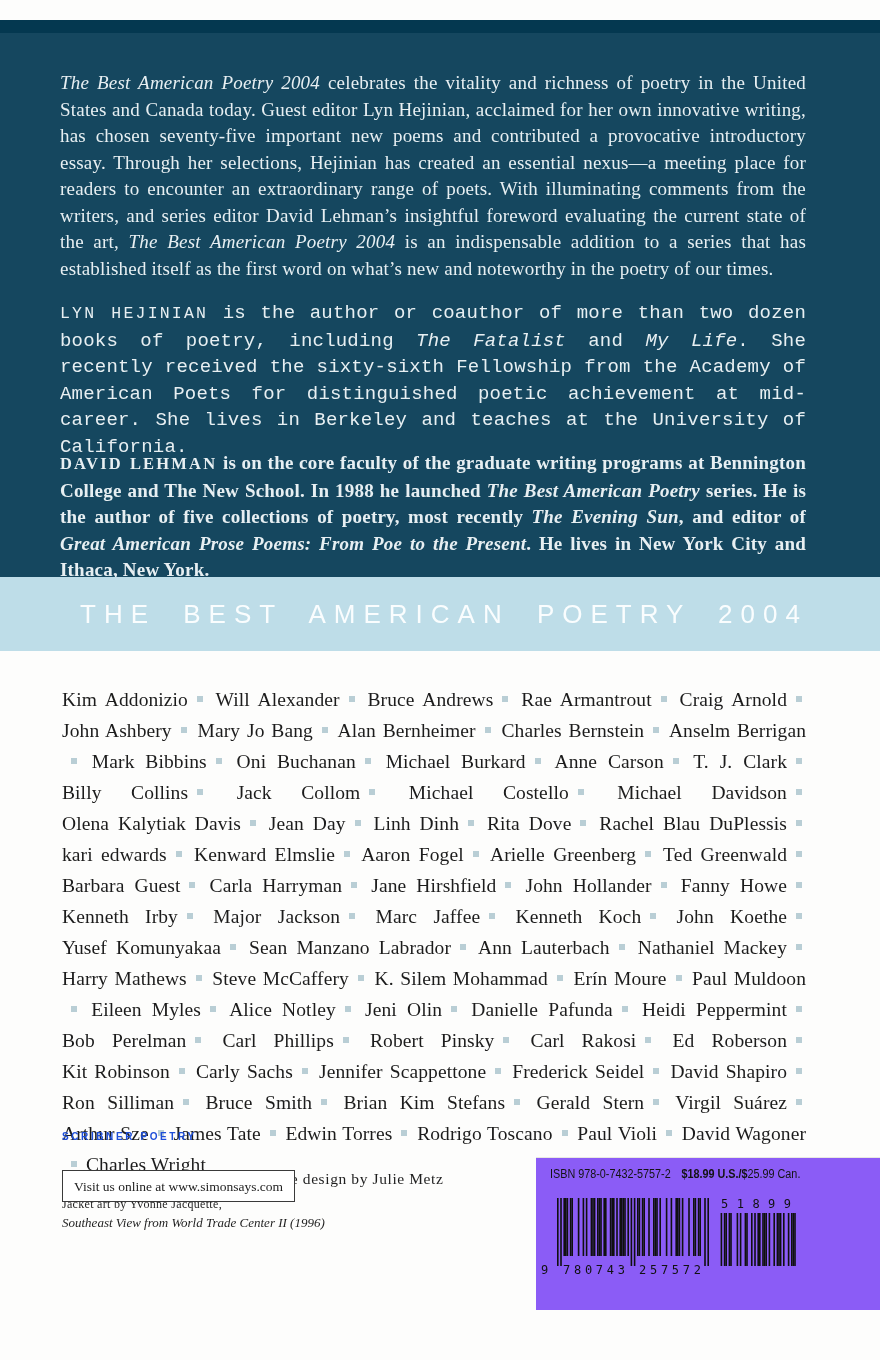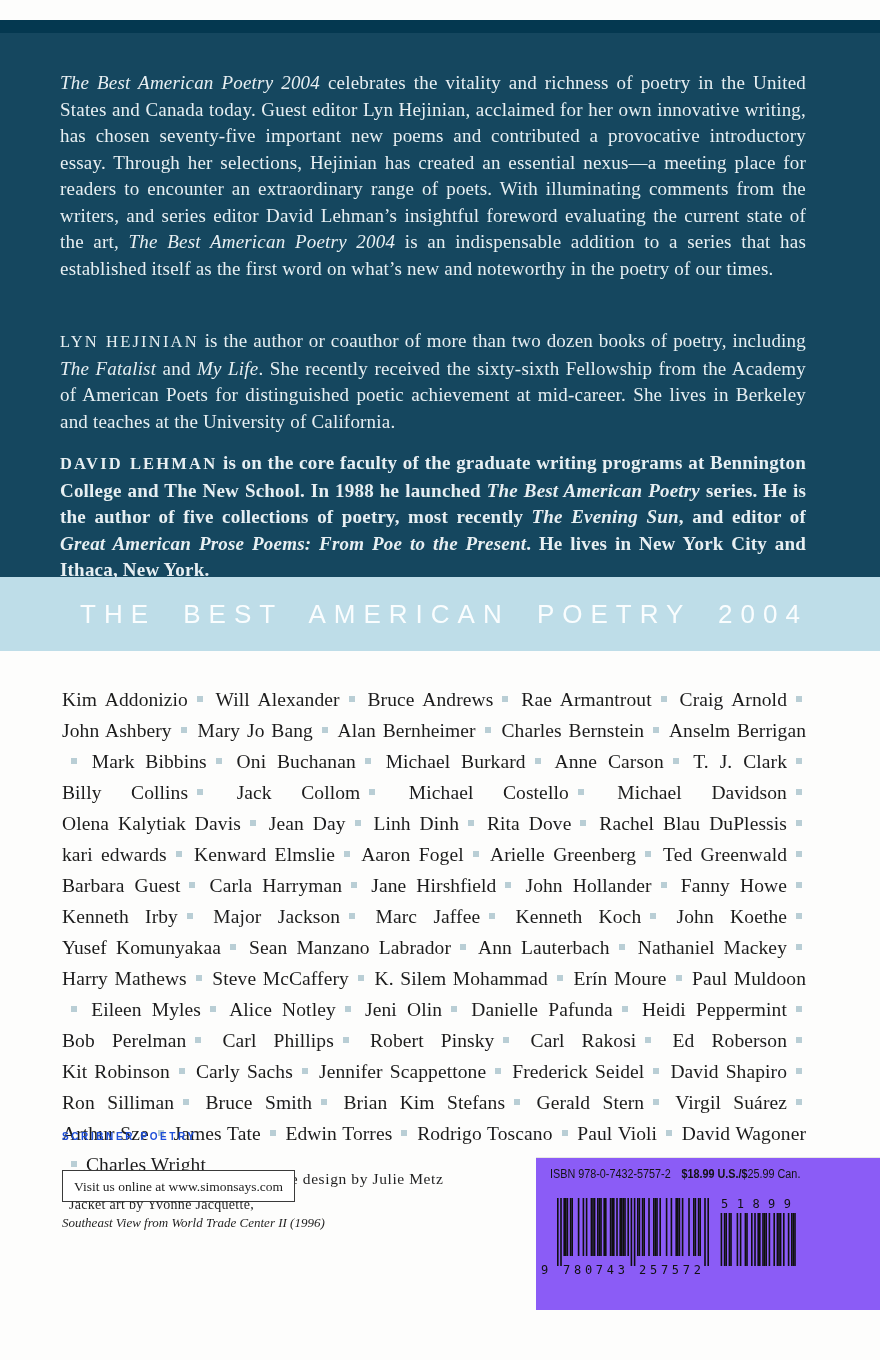--- a/index.html
+++ b/index.html
@@ -5,21 +5,21 @@
   html,body{margin:0;padding:0;background:#ffffff;}
   .page{position:relative;width:880px;height:1360px;background:#fdfdfc;overflow:hidden;
         font-family:"Liberation Serif",serif;}
 
   
   .navy{position:absolute;left:0;top:0;width:880px;height:577px;background:#15475f;margin-top:20px;}
   .navy-strip{position:absolute;left:0;top:0;width:880px;height:13px;background:#043850;}
   .navy p{position:absolute;left:60px;width:746px;margin:0;color:#e7eff2;
           font-size:19px;line-height:26.5px;letter-spacing:0.2px;text-align:justify;}
   .blurb{top:50px;}
-  .bio1{top:308px;}
+  .bio1{top:280px;font-family:Liberation Mono, monospace;}
   .bio2{top:430px;font-weight:bold;}
   .sc{letter-spacing:2.2px;font-size:16.5px;}
   .it{font-style:italic;}
 
   
   .band{position:absolute;left:0;top:577px;width:880px;height:74px;background:#bedde8;
         display:flex;align-items:center;justify-content:center;}
   .band-title{font-family:"Liberation Sans",sans-serif;color:#fafdfe;font-size:26px;
         font-weight:400;letter-spacing:8px;word-spacing:12px;white-space:nowrap;
         padding-left:8px;}
@@ -29,21 +29,21 @@
          font-size:19.5px;line-height:31px;letter-spacing:0.1px;text-align:justify;}
   .poet{white-space:nowrap;}
   .psep{display:inline-block;width:6px;height:6px;background:#b9ced5;
         margin:0 4px 0 9px;vertical-align:0.22em;}
 
   
   .imprint{position:absolute;left:62px;top:1131px;font-family:"Liberation Sans",sans-serif;
         font-size:10px;font-weight:700;letter-spacing:2.6px;color:#1d4ed8;}
   .credit{position:absolute;left:62px;margin:0;color:#1f1f1f;}
   .c1{top:1170px;font-size:15.5px;letter-spacing:0.6px;}
-  .c2{top:1197px;font-size:14px;letter-spacing:0.3px;margin-left:7px;}
+  .c2{top:1197px;font-size:12px;letter-spacing:0.3px;}
   .c3{top:1215px;font-size:13px;font-style:italic;}
   .visit-box{position:absolute;left:62px;top:1170px;border:1.5px solid #3a3a3a;
         padding:8px 11px 6px;font-size:13.5px;color:#222;background:#fff;font-family:Liberation Serif, serif;}
 
   
   .barcode-area{position:absolute;left:536px;top:1157px;width:344px;height:152px;
         background:#8b5cf6;border-top:1px solid #e8e8e2;}
   .isbn-line{position:absolute;left:14px;top:9px;white-space:nowrap;
         font-family:"Liberation Sans",sans-serif;font-size:12px;color:#131313;
         transform:scaleX(0.9);transform-origin:left top;}

